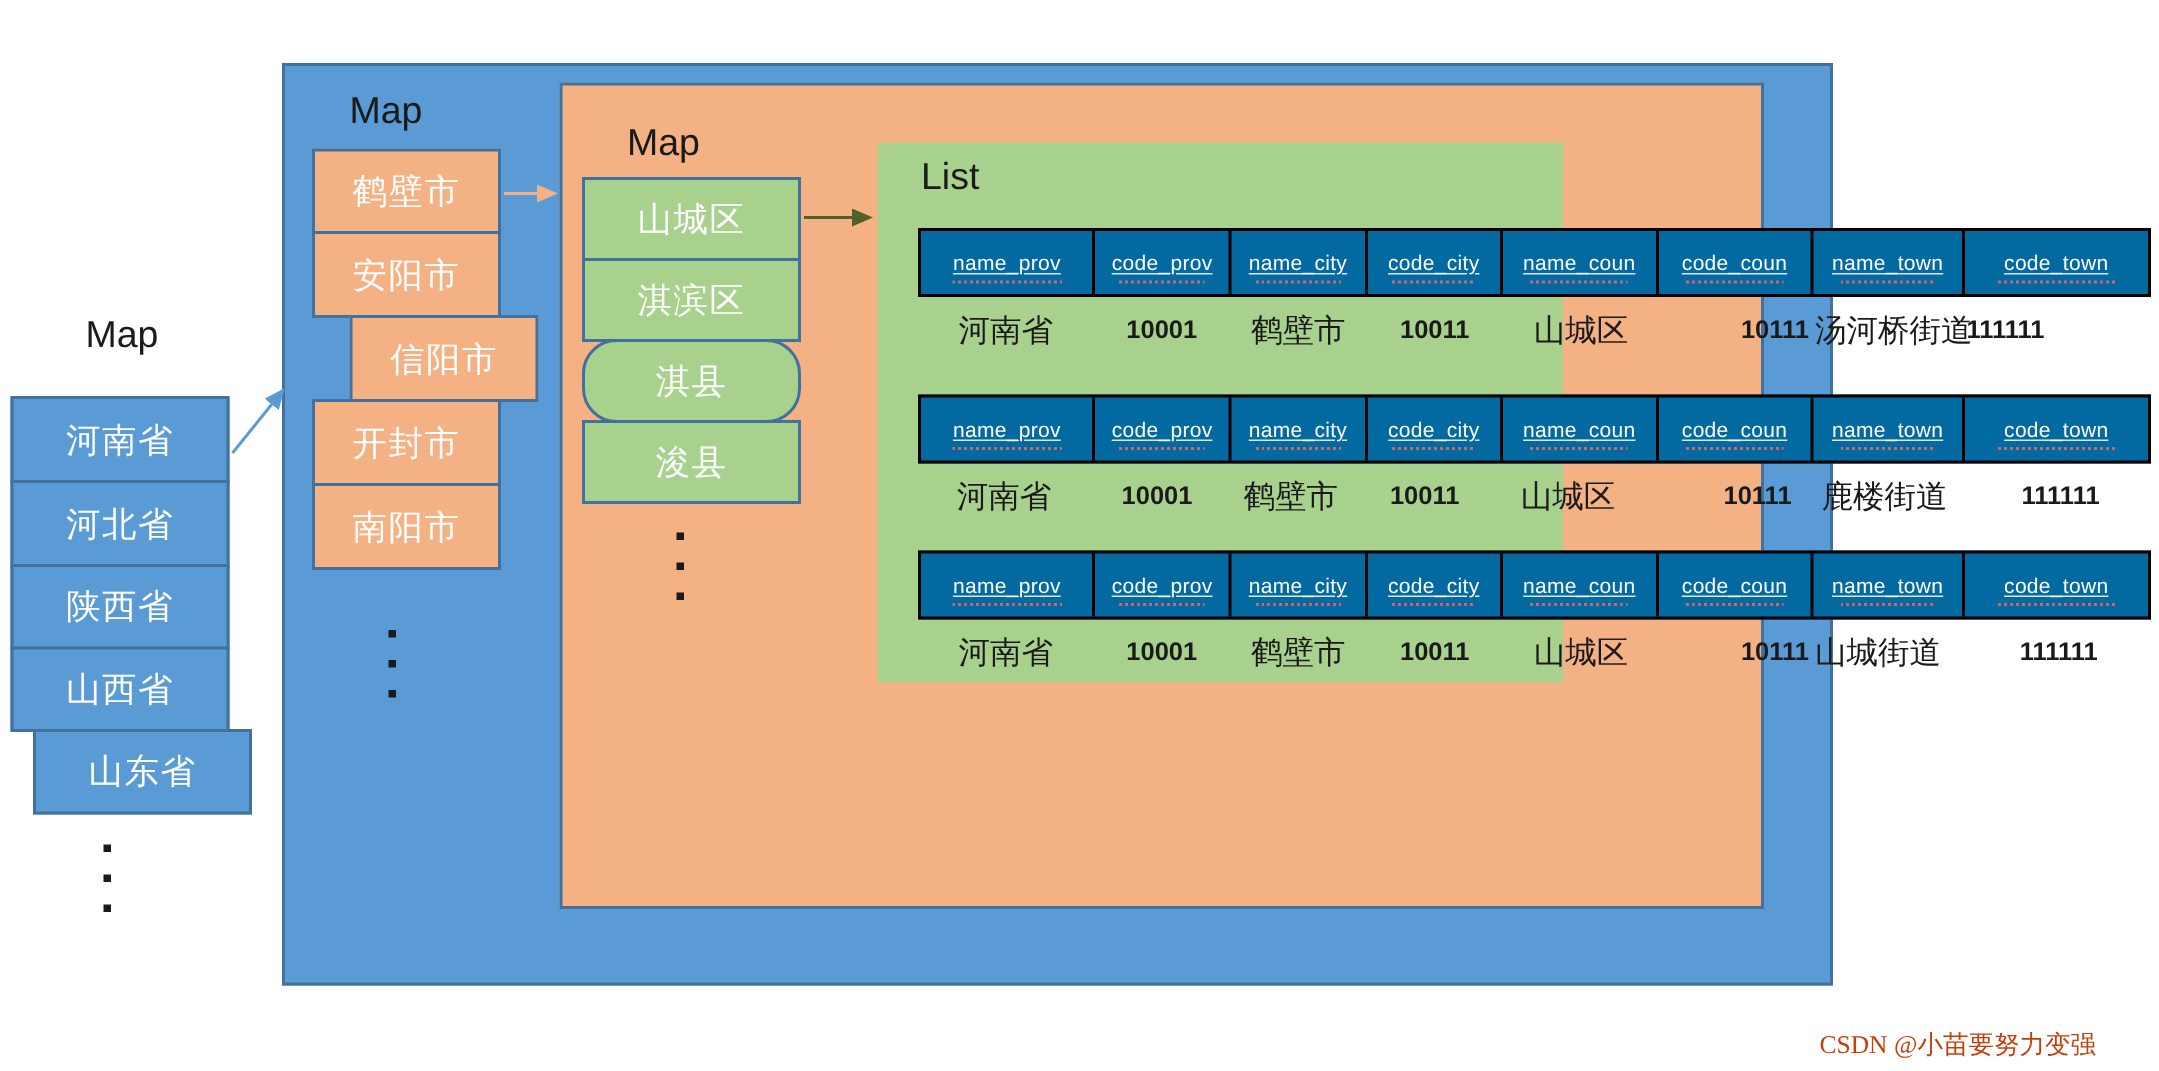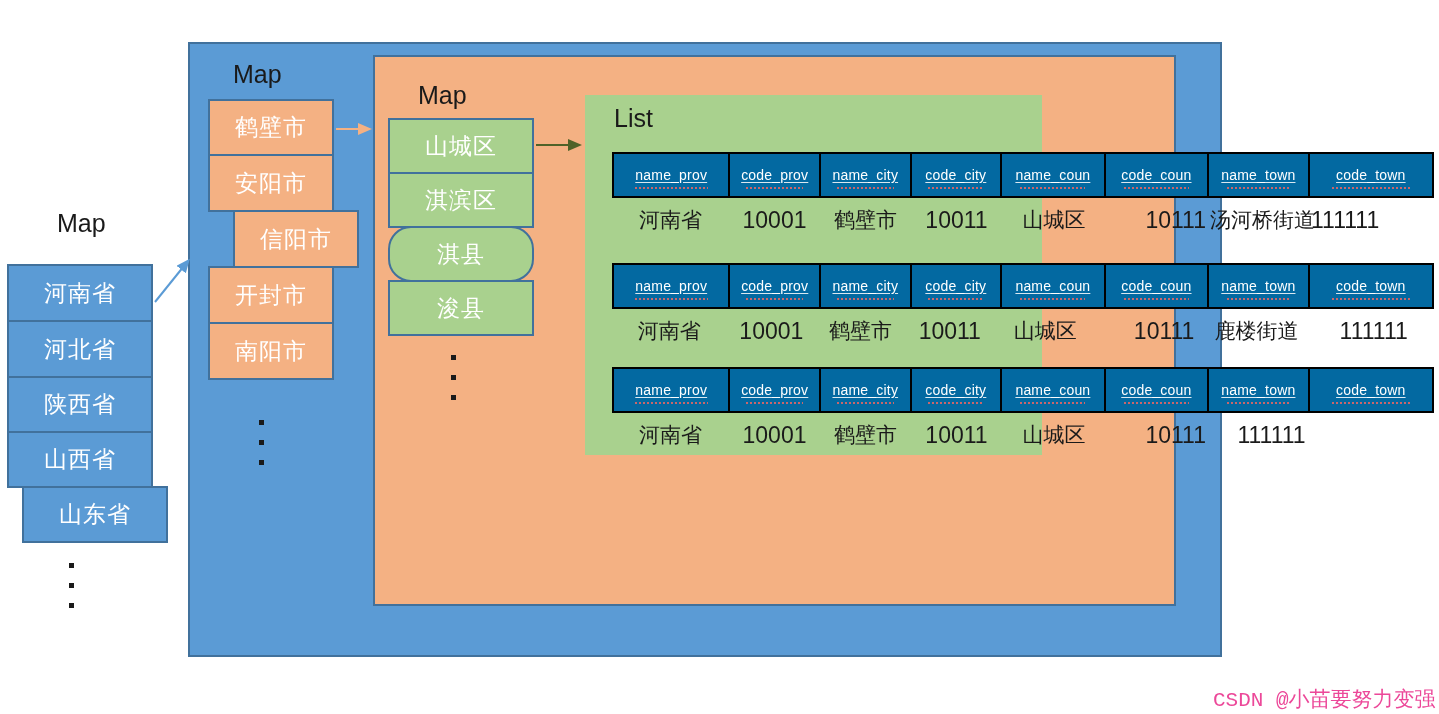--- a/index.html
+++ b/index.html
@@ -129,29 +129,29 @@
     box-sizing: border-box;
     height: 44px;
     display: flex;
     align-items: center;
     justify-content: center;
     color: #1a1a1a;
     font-size: 21px;
     white-space: nowrap;
     font-family: "Liberation Sans", "DejaVu Sans", sans-serif;
   }
-  .tbl .data-cell.num { font-size: 23px; }
+  .tbl .data-cell.num { font-size: 17px; font-weight: bold; }
 
   
   .watermark {
     position: absolute;
-    color: #ec4899;
-    font-size: 21px;
+    color: #c2410c;
+    font-size: 17px;
     white-space: nowrap;
-    font-family: Liberation Mono, monospace;
+    font-family: Liberation Serif, serif;
   }
 </style>
 </head>
 <body>
 
 <div class="stage">
 
   <div class="abs container-blue" style="left:188px; top:42px; width:1034px; height:615px;"></div>
 
   <div class="abs container-orange" style="left:373px; top:55px; width:803px; height:551px;"></div>
@@ -319,19 +319,20 @@
       <div class="hdr-cell" style="width:101px;">name_town</div>
       <div class="hdr-cell" style="width:123px;">code_town</div>
     </div>
     <div class="data-row">
       <div class="data-cell" style="width:117px;">河南省</div>
       <div class="data-cell num" style="width:91px;">10001</div>
       <div class="data-cell" style="width:91px;">鹤壁市</div>
       <div class="data-cell num" style="width:91px;">10011</div>
       <div class="data-cell" style="width:104px;">山城区</div>
       <div class="data-cell num" style="width:104px; justify-content:flex-end; padding-right:4px;">10111</div>
+      <div class="data-cell" style="width:101px; justify-content:flex-start;">山城街道</div>
       <div class="data-cell num" style="width:123px; justify-content:center;">111111</div>
     </div>
   </div>
 
   <div class="watermark" style="left:1213px; top:685px;">CSDN @小苗要努力变强</div>
 
 </div>
 
 </body></html>

